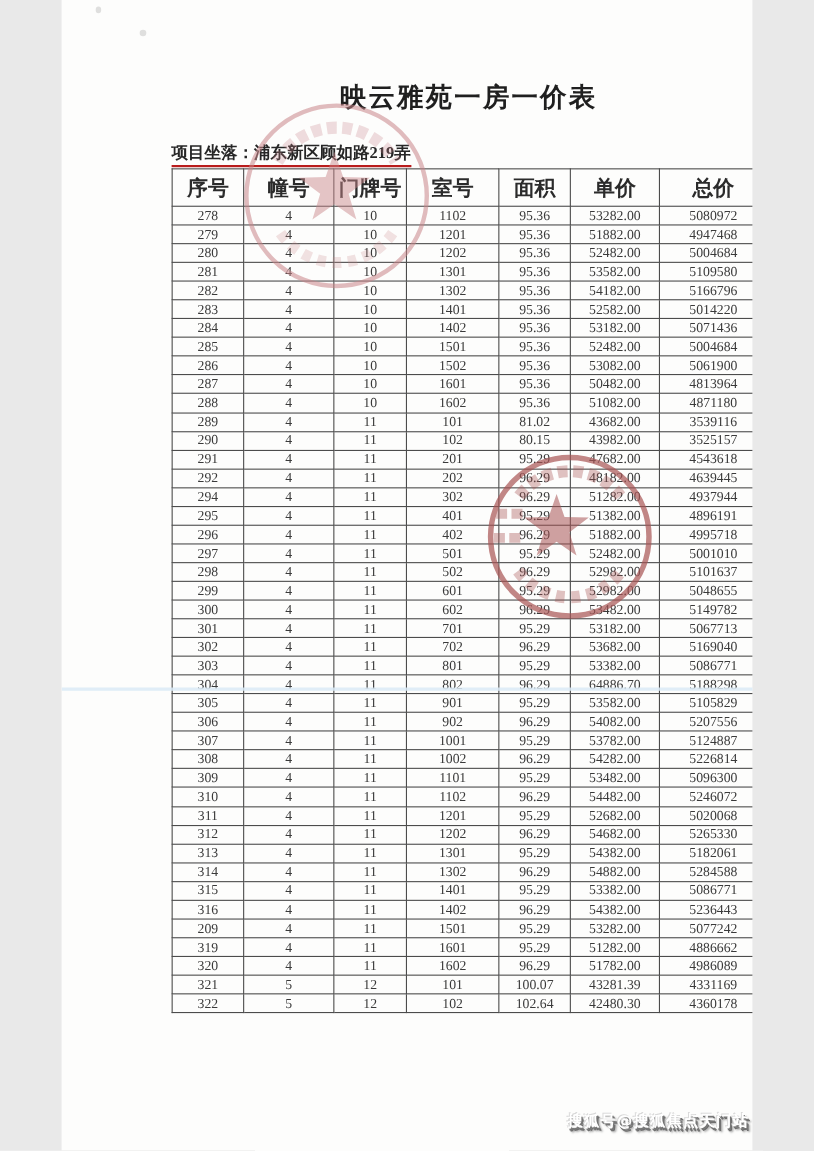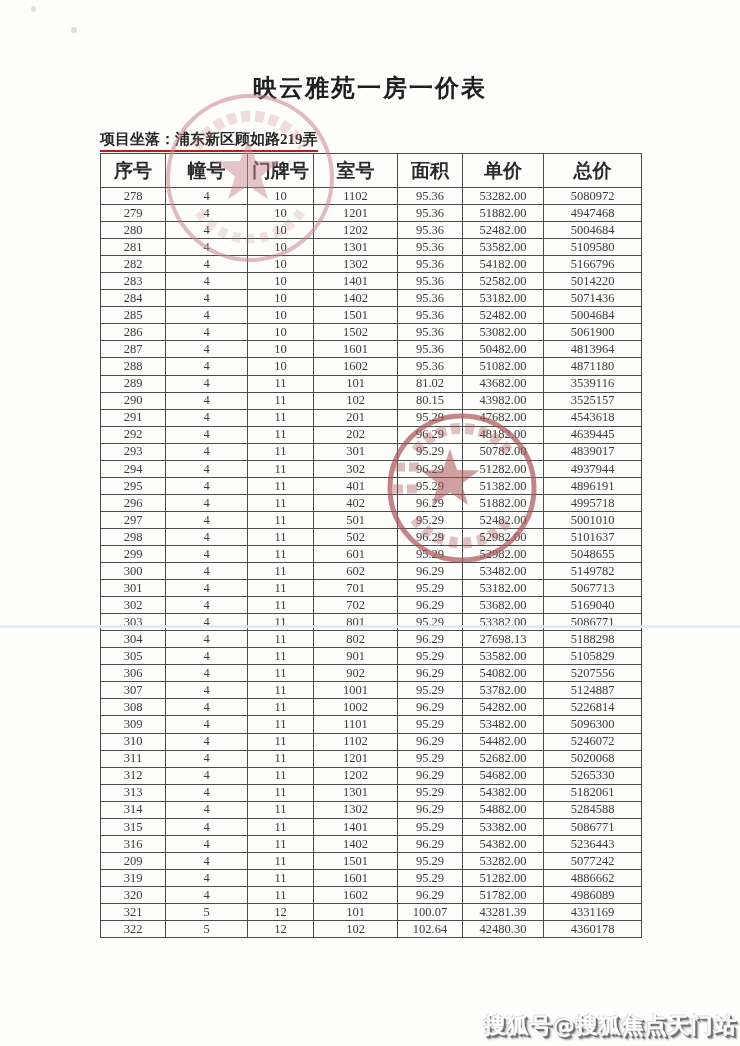--- a/index.html
+++ b/index.html
@@ -1,17 +1,17 @@
 <!DOCTYPE html>
 <html><head>
 <meta charset="utf-8">
 <style>
   html,body{margin:0;padding:0;background:#e9e9e9;}
   .page{
-    position:relative;width:740px;height:1046px;background:#fdfdfc;
+    position:relative;width:628px;height:1046px;background:#fdfdfc;
     font-family:"Liberation Serif","DejaVu Serif",serif;overflow:hidden;
     margin:0 auto;
   }
   .doc-title{
     position:absolute;top:72px;left:0;width:740px;text-align:center;
     font-size:24px;font-weight:bold;color:#1f1f1f;letter-spacing:2px;margin:0;
   }
   .project-line{
     position:absolute;top:130px;left:100px;
     font-size:15px;font-weight:bold;color:#262626;
@@ -36,21 +36,21 @@
   .scan-line{
     position:absolute;left:0;top:625px;width:740px;height:3px;
     background:rgba(219,234,246,0.85);z-index:5;
   }
   .speck{position:absolute;border-radius:50%;background:rgba(120,120,120,0.22);z-index:2;}
   .speck-1{left:31px;top:6px;width:5px;height:6px;}
   .speck-2{left:71px;top:27px;width:6px;height:6px;}
   .watermark{
     position:absolute;top:1011px;right:3px;z-index:6;white-space:nowrap;
     font-family:"DejaVu Sans","Liberation Sans",sans-serif;
-    font-weight:bold;font-size:22px;letter-spacing:1px;color:#ffffff;
+    font-weight:bold;font-size:14px;letter-spacing:1px;color:#ffffff;
     text-shadow:-1px -1px 0 #d9d9d9,1px 1px 0 #777777,2px 2px 0 #6f6f6f,3px 3px 2px #9a9a9a;
   }
 </style>
 </head>
 <body>
 
 <div class="page">
 
   <div class="speck speck-1"></div>
   <div class="speck speck-2"></div>
@@ -210,29 +210,20 @@
         <tr>
           <td>292</td>
           <td>4</td>
           <td>11</td>
           <td>202</td>
           <td>96.29</td>
           <td>48182.00</td>
           <td>4639445</td>
         </tr>
         <tr>
-          <td>293</td>
-          <td>4</td>
-          <td>11</td>
-          <td>301</td>
-          <td>95.29</td>
-          <td>50782.00</td>
-          <td>4839017</td>
-        </tr>
-        <tr>
           <td>294</td>
           <td>4</td>
           <td>11</td>
           <td>302</td>
           <td>96.29</td>
           <td>51282.00</td>
           <td>4937944</td>
         </tr>
         <tr>
           <td>295</td>
@@ -314,21 +305,21 @@
           <td>95.29</td>
           <td>53382.00</td>
           <td>5086771</td>
         </tr>
         <tr>
           <td>304</td>
           <td>4</td>
           <td>11</td>
           <td>802</td>
           <td>96.29</td>
-          <td>27698.13</td>
+          <td>64886.70</td>
           <td>5188298</td>
         </tr>
         <tr>
           <td>305</td>
           <td>4</td>
           <td>11</td>
           <td>901</td>
           <td>95.29</td>
           <td>53582.00</td>
           <td>5105829</td>

